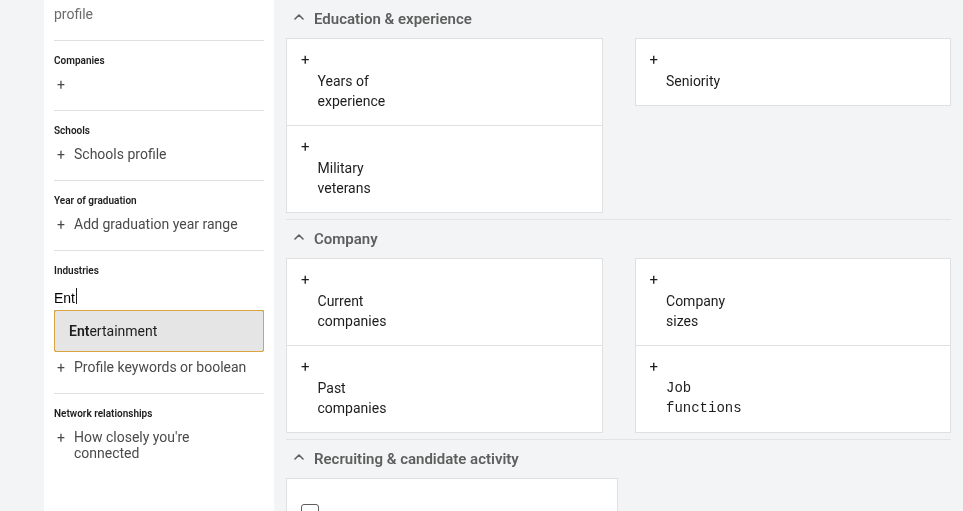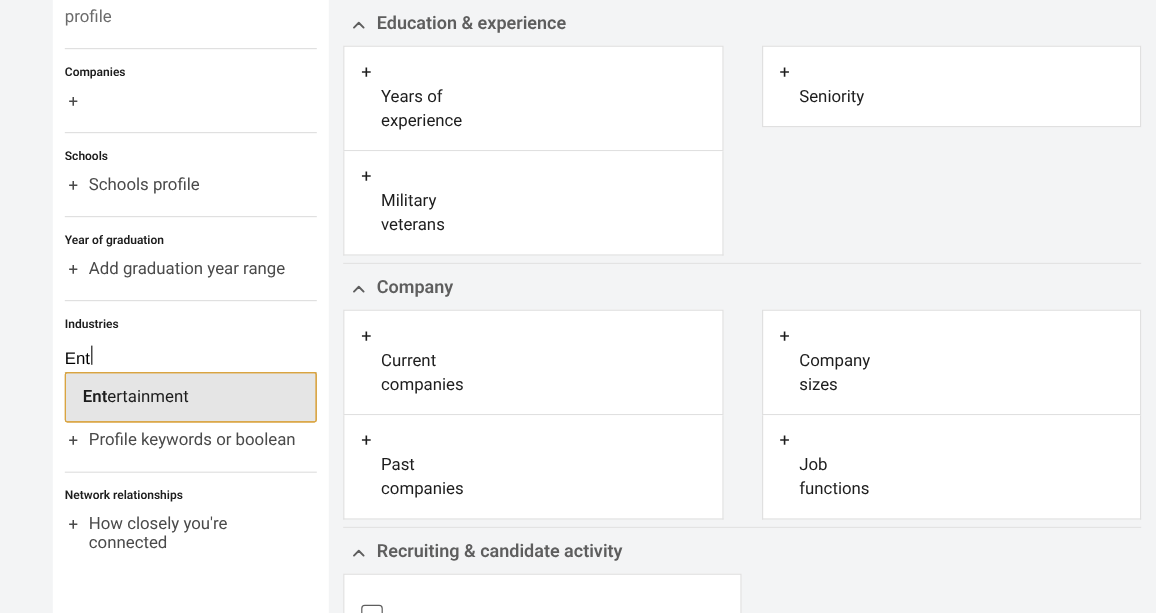--- a/index.html
+++ b/index.html
@@ -45,21 +45,21 @@
   }
   .dropdown-item { padding: 10px 14px; font-size: 14px; cursor: pointer; }
   .dropdown-item b { font-weight: 600; }
 
   .main {
     flex: 1;
     padding: 0 12px 12px 12px;
     display: flex; flex-direction: column;
   }
   .panel-header {
-    display: flex; align-items: flex-end; gap: 8px;
+    display: flex; align-items: flex-start; gap: 8px;
     padding: 10px 6px 10px 6px;
     color: #5e5e5e; font-weight: 600; font-size: 15px;
     cursor: pointer;
   }
   .panel-header .chev { width: 14px; height: 14px; display: inline-flex; align-items: center; justify-content: center; }
   .panel-divider { border-top: 1px solid #e3e3e3; margin-top: 6px; }
   .card-row { display: flex; gap: 32px; }
   .card-col { flex: 1; display: flex; flex-direction: column; }
   .card {
     background: #fff; border: 1px solid #e0e0e0;
@@ -206,21 +206,21 @@
         <span class="card-label" style="max-width:90px;">Past companies</span>
       </div>
     </div>
     <div class="card-col">
       <div class="card">
         <span class="plus">+</span>
         <span class="card-label" style="max-width:80px;">Company sizes</span>
       </div>
       <div class="card">
         <span class="plus">+</span>
-        <span class="card-label" style="max-width:80px;">Job functions</span>
+        <span class="card-label" style="max-width:80px;font-family:Liberation Mono, monospace;">Job functions</span>
       </div>
     </div>
   </div>
 
   <div class="panel-divider"></div>
 
   <div class="panel-header">
     <span class="chev">
       <svg width="12" height="12" viewBox="0 0 12 12" fill="none">
           <path d="M2 8 L6 4 L10 8" stroke-width="1.6" stroke-linecap="round" stroke-linejoin="round"></path>

